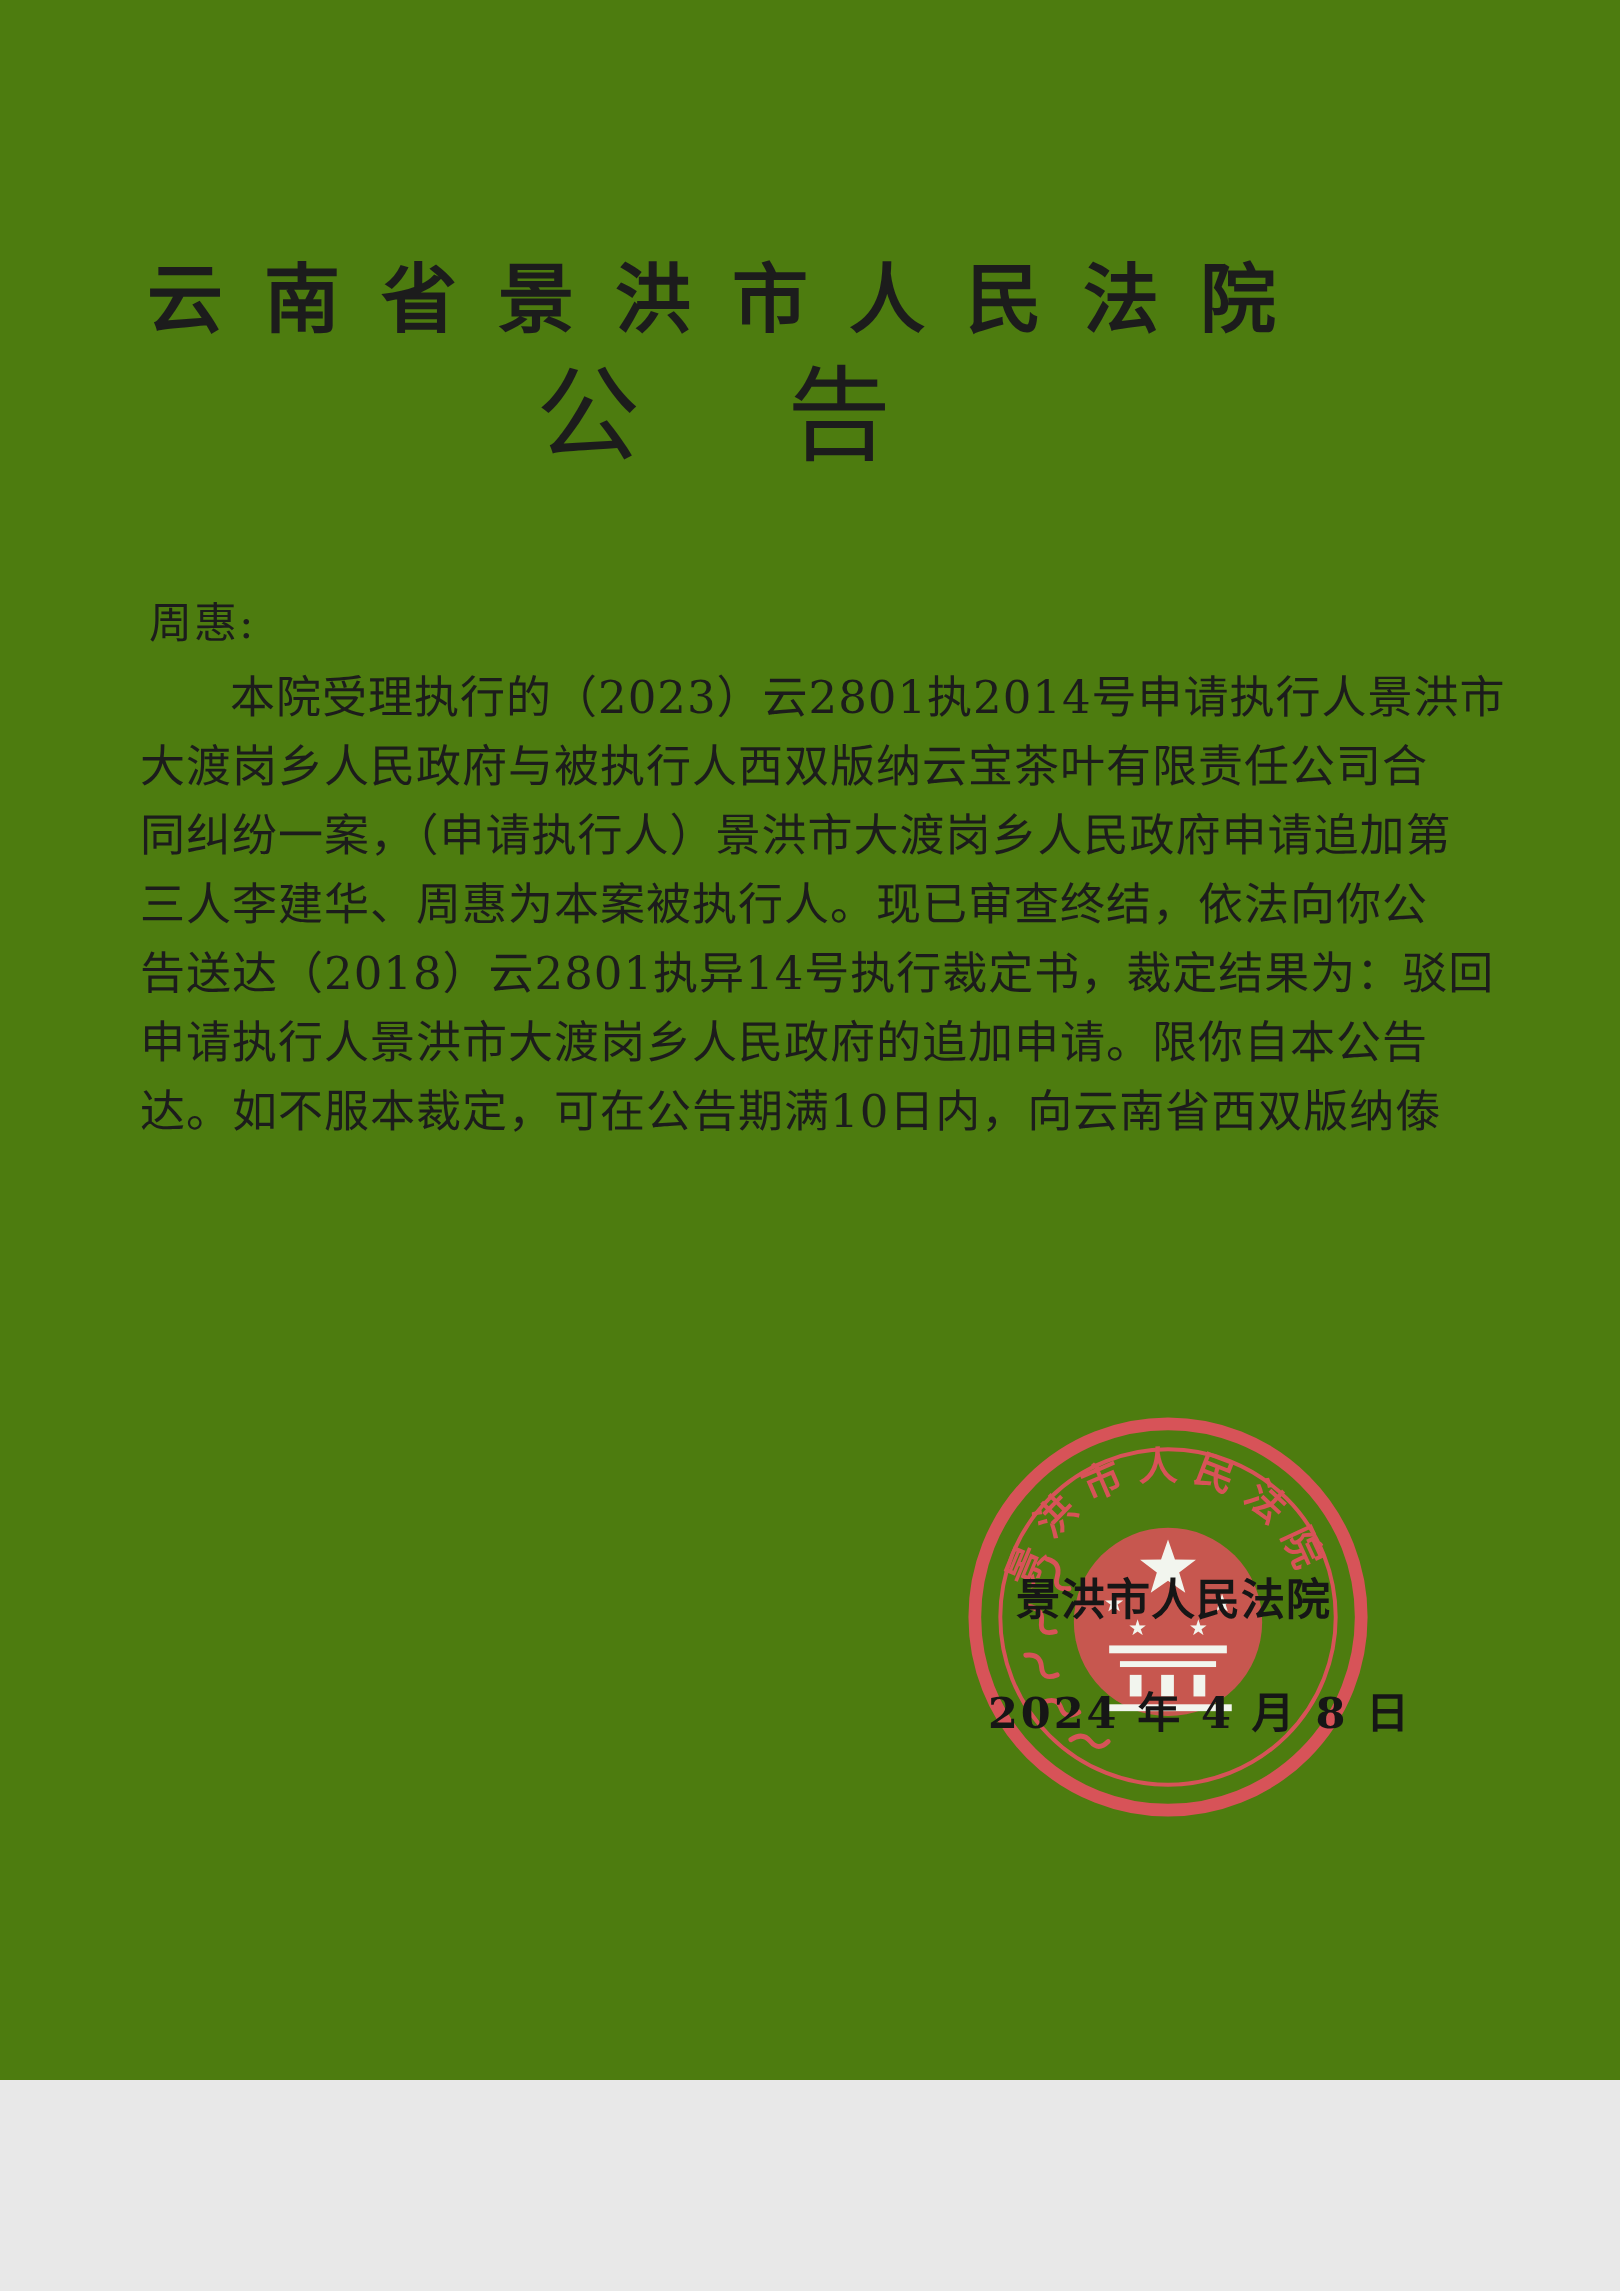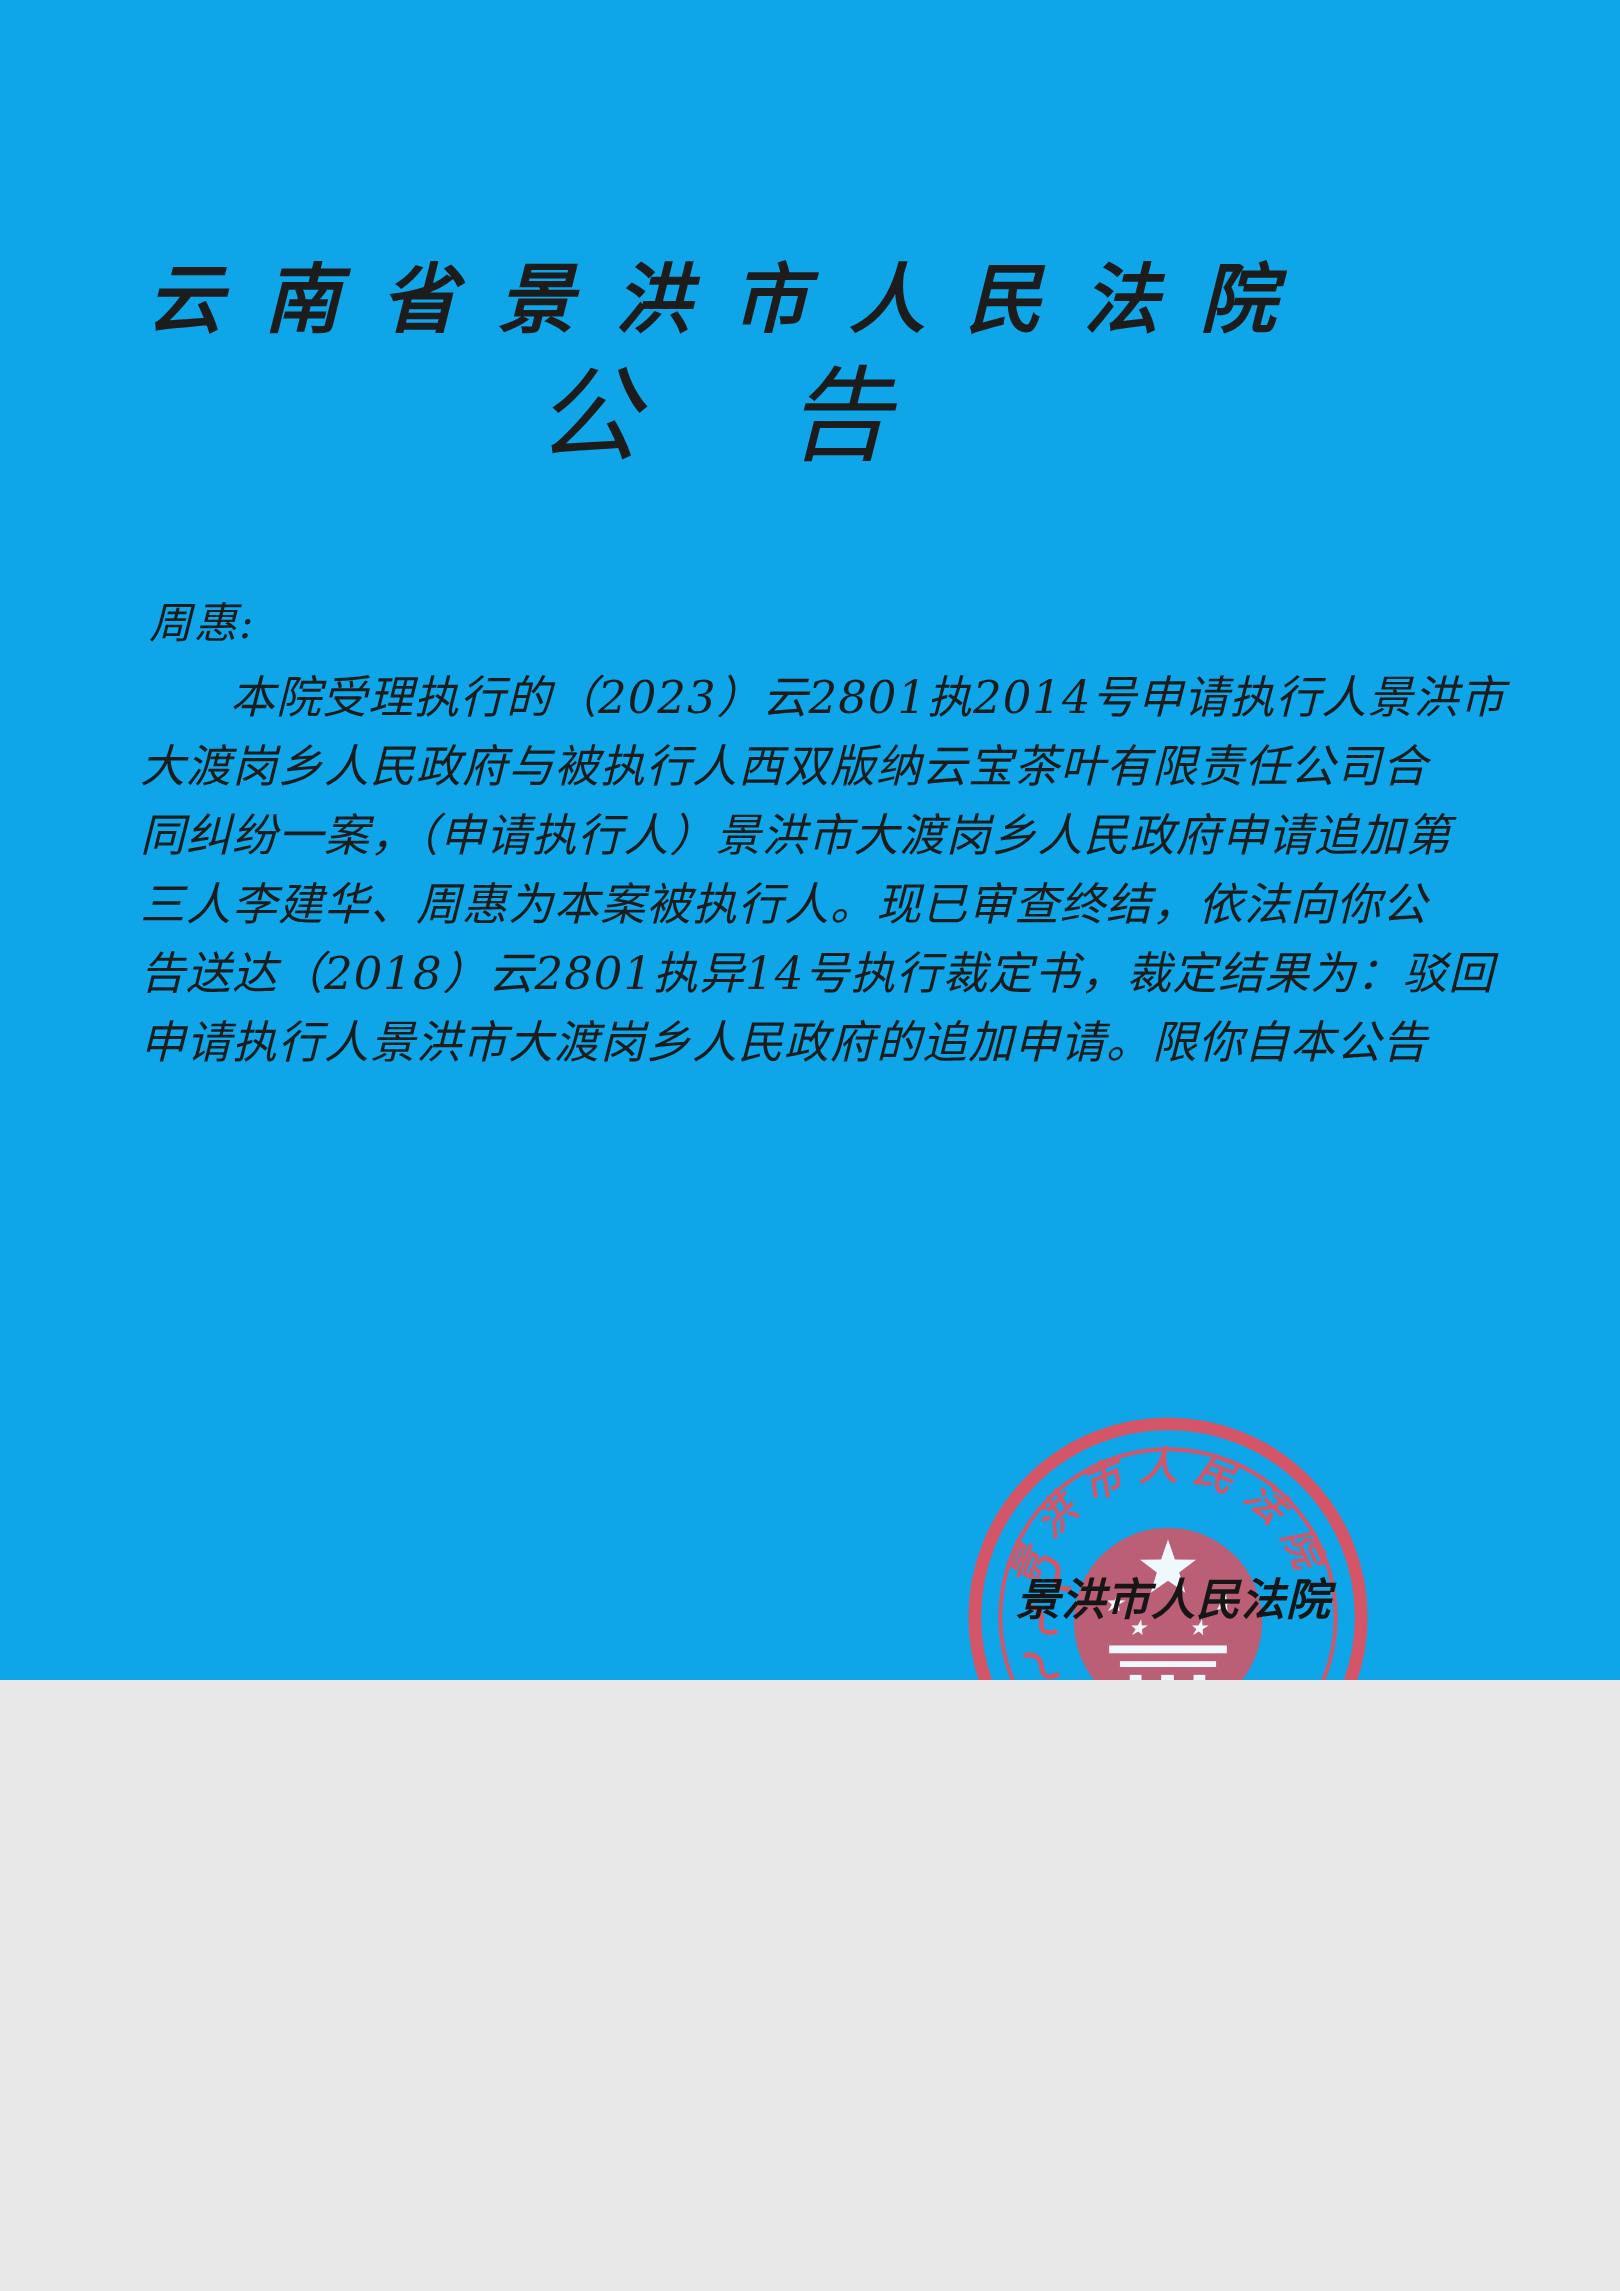--- a/index.html
+++ b/index.html
@@ -1,24 +1,23 @@
 <!DOCTYPE html>
 <html lang="zh-CN"><head>
 <meta charset="utf-8">
 <style>
   html,body{margin:0;padding:0;background:#e8e8e8;}
   .page{
     position:relative;
-    width:1620px;height:1680px;
+    width:1620px;height:2080px;
     margin:0 auto;
-    background:#0ea5e9;
+    background:#4d7c0f;
     overflow:hidden;
     font-family:"DejaVu Serif","Liberation Serif",serif;
     color:#1a1a1a;
-    font-style:italic;
   }
   .court-title{
     position:absolute;
     top:238px;left:147px;
     font-size:76px;
     font-weight:600;
     letter-spacing:41px;
     white-space:nowrap;
     color:#1c1c1c;
   }
@@ -101,20 +100,21 @@
 
   <div class="salutation">周惠:</div>
 
   <div class="body-text">
     <div class="body-line indent">本院受理执行的（2023）云2801执2014号申请执行人景洪市</div>
     <div class="body-line">大渡岗乡人民政府与被执行人西双版纳云宝茶叶有限责任公司合</div>
     <div class="body-line">同纠纷一案，（申请执行人）景洪市大渡岗乡人民政府申请追加第</div>
     <div class="body-line">三人李建华、周惠为本案被执行人。现已审查终结，依法向你公</div>
     <div class="body-line">告送达（2018）云2801执异14号执行裁定书，裁定结果为：驳回</div>
     <div class="body-line">申请执行人景洪市大渡岗乡人民政府的追加申请。限你自本公告</div>
+    <div class="body-line">达。如不服本裁定，可在公告期满10日内，向云南省西双版纳傣</div>
   </div>
 
   <div class="seal">
     <svg viewBox="0 0 415 415" xmlns="http://www.w3.org/2000/svg">
 
       <circle cx="207" cy="207" r="197" fill="none" stroke="#e2505e" stroke-width="13"></circle>
 
       <circle cx="207" cy="207" r="171" fill="none" stroke="#e2505e" stroke-width="4"></circle>
 
       <g>

